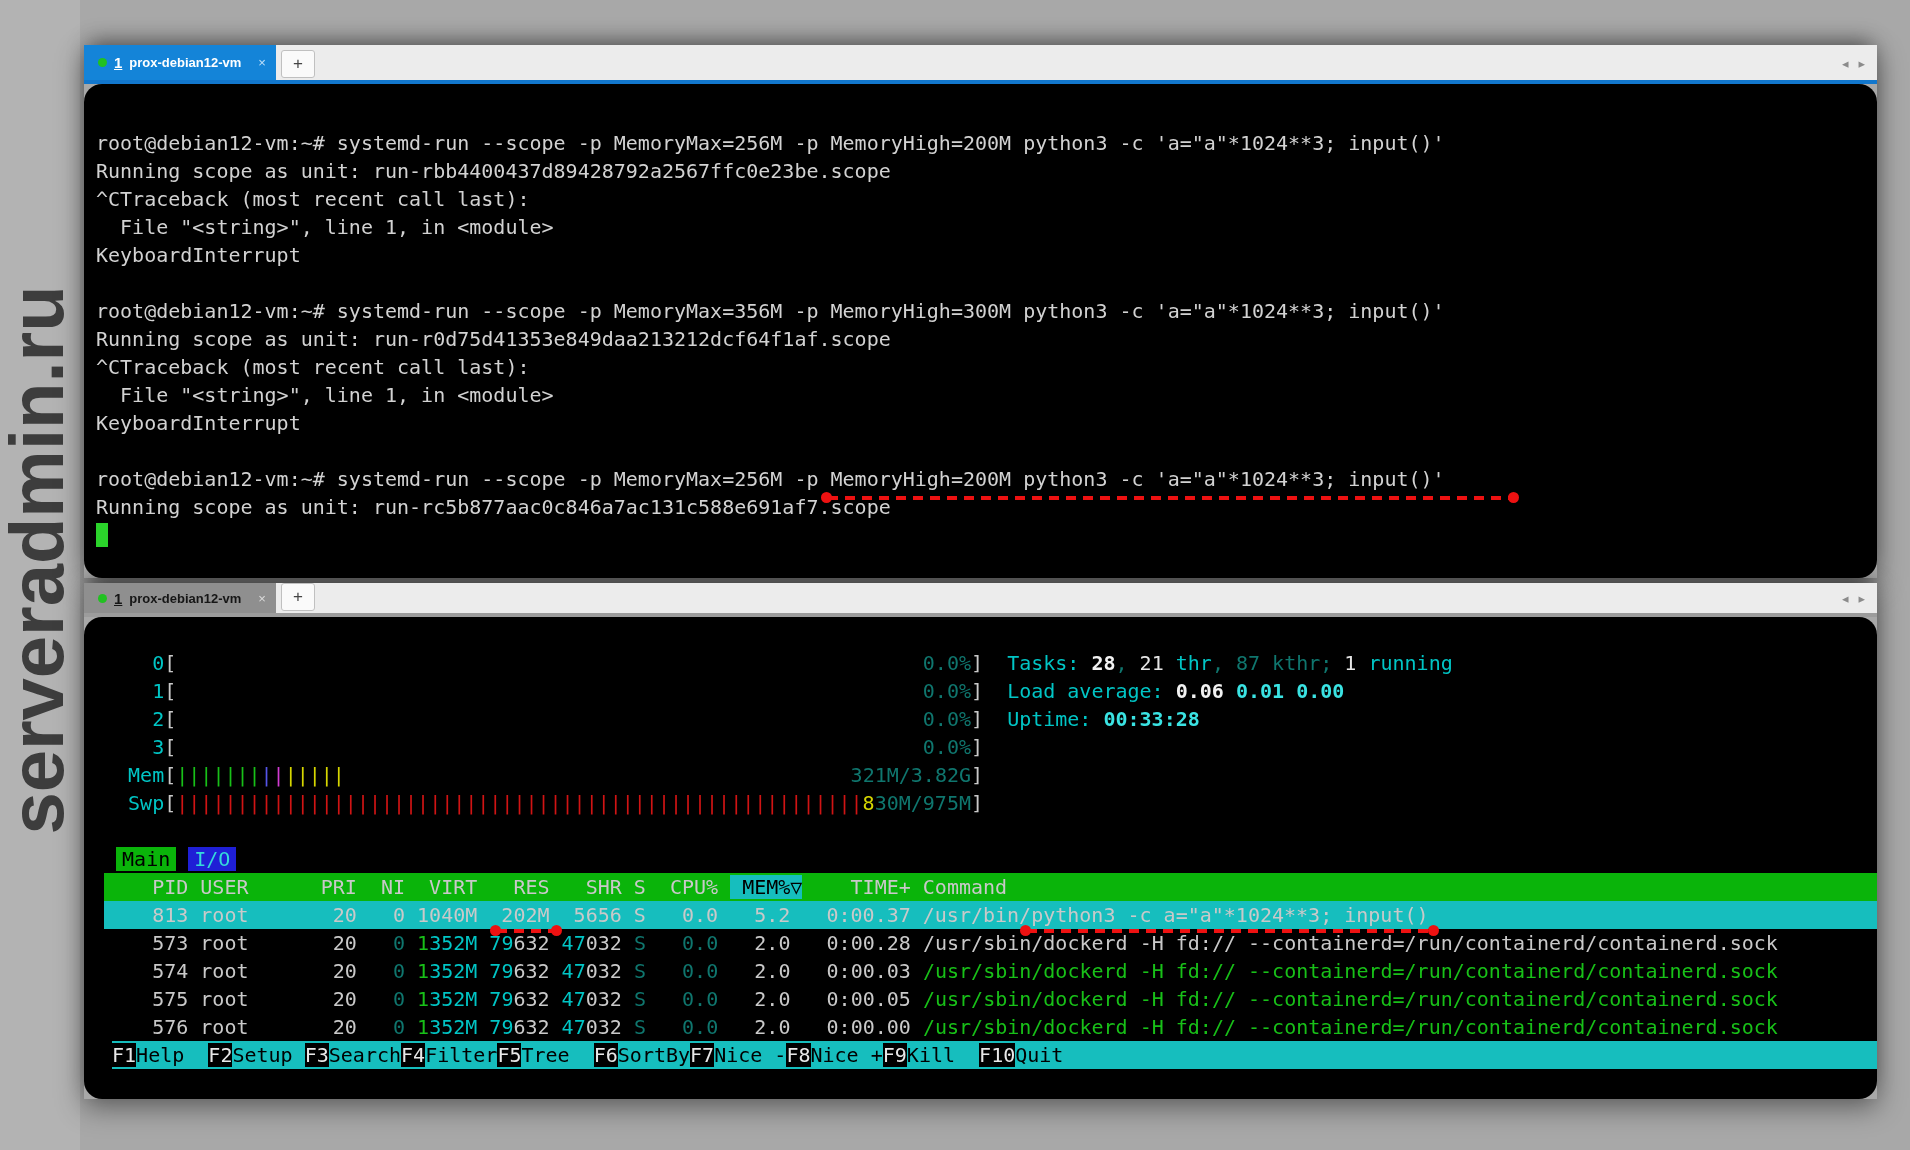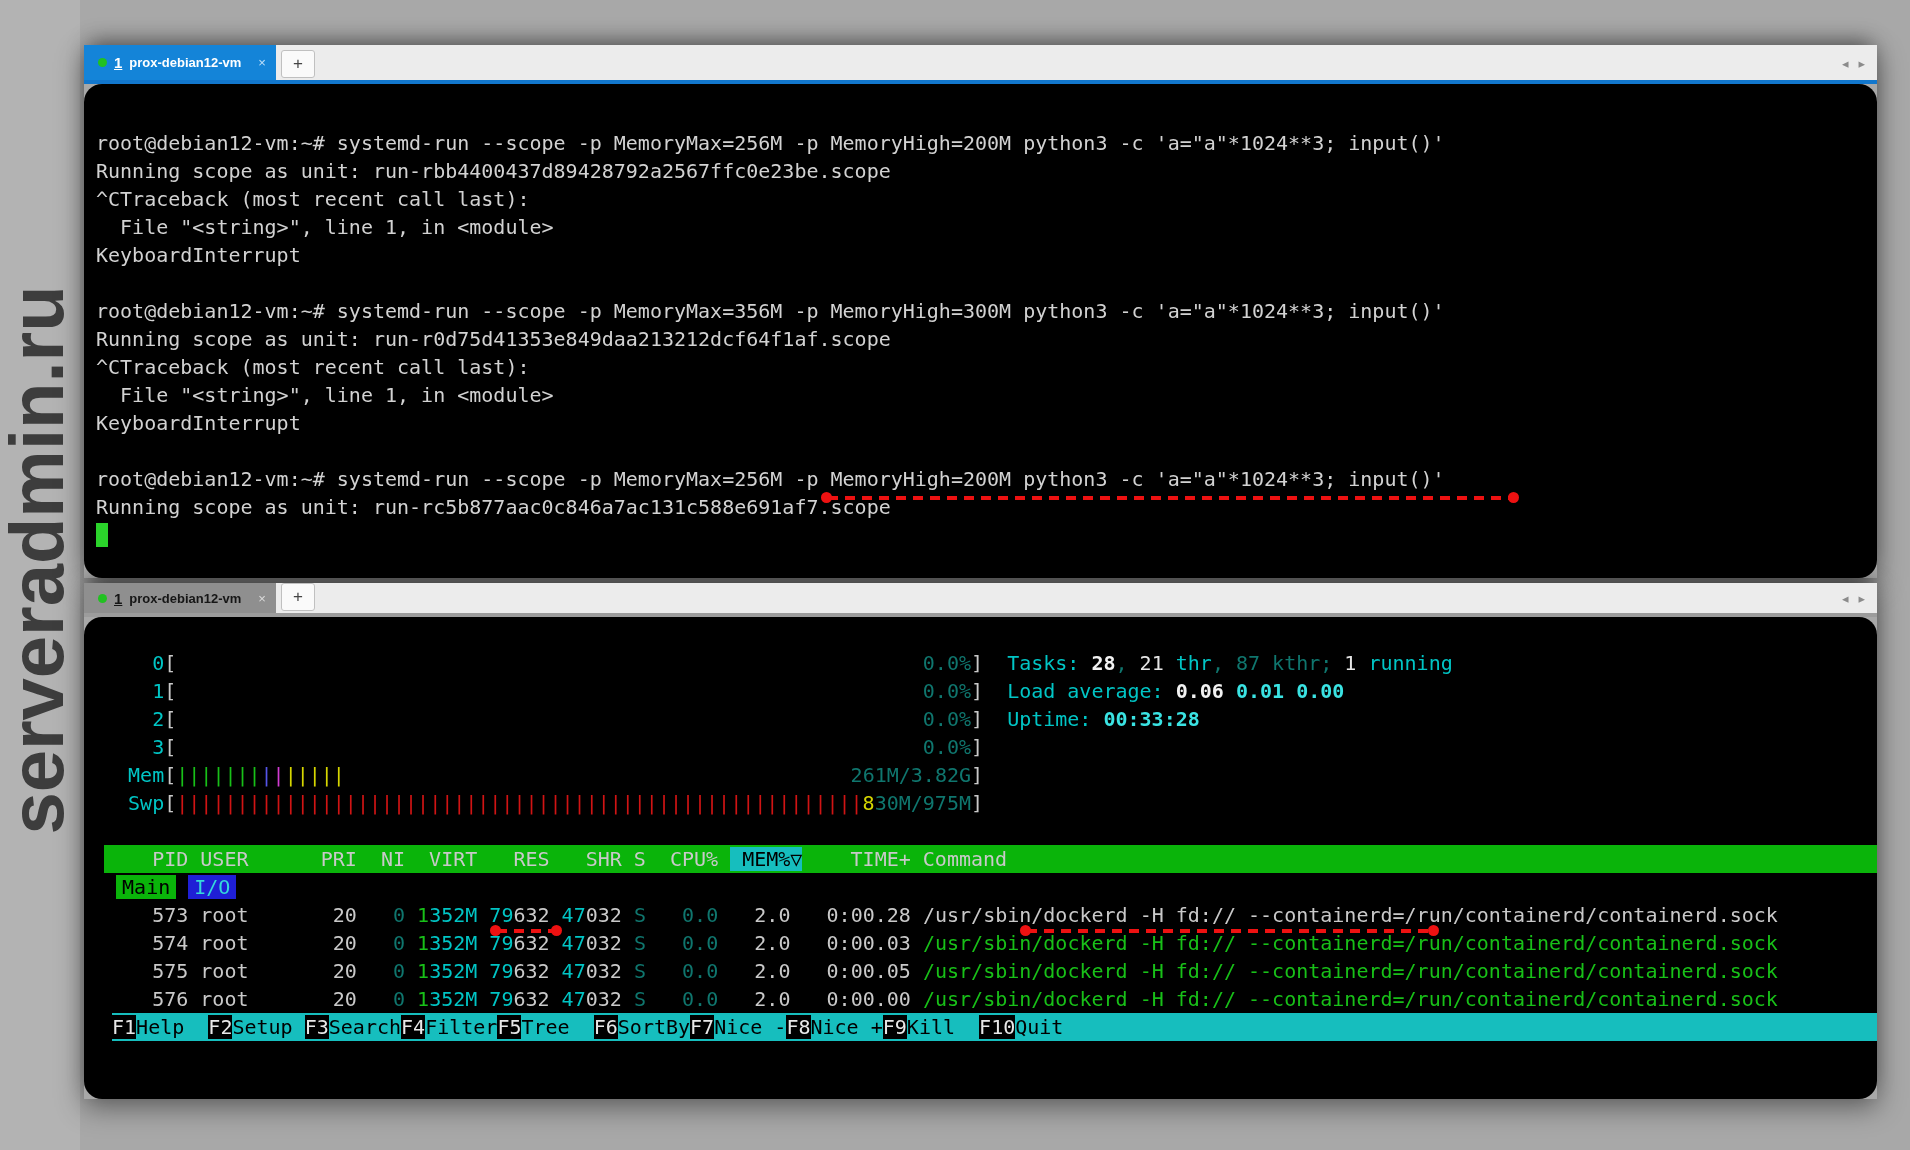--- a/index.html
+++ b/index.html
@@ -132,25 +132,26 @@
         <span>◂</span>
         <span>▸</span>
       </div>
     </div>
     <div class="accent accent-inactive"></div>
     <div class="screen screen-bottom">
         <div class="line"><span class="c-cyan">    0</span><span class="c-wh">[</span><span>                                                              </span><span class="c-gy">0.0%</span><span class="c-wh">]</span><span>  </span><span class="c-cyan">Tasks: </span><span class="c-whB">28</span><span class="c-gy">, </span><span class="c-gnB">21</span><span class="c-cyan"> thr</span><span class="c-gy">, </span><span class="c-gy">87 kthr</span><span class="c-gy">; </span><span class="c-gnB">1</span><span class="c-cyan"> running</span></div>
         <div class="line"><span class="c-cyan">    1</span><span class="c-wh">[</span><span>                                                              </span><span class="c-gy">0.0%</span><span class="c-wh">]</span><span>  </span><span class="c-cyan">Load average: </span><span class="c-whB">0.06 </span><span class="c-cyanB">0.01 0.00</span></div>
         <div class="line"><span class="c-cyan">    2</span><span class="c-wh">[</span><span>                                                              </span><span class="c-gy">0.0%</span><span class="c-wh">]</span><span>  </span><span class="c-cyan">Uptime: </span><span class="c-cyanB">00:33:28</span></div>
         <div class="line"><span class="c-cyan">    3</span><span class="c-wh">[</span><span>                                                              </span><span class="c-gy">0.0%</span><span class="c-wh">]</span></div>
-        <div class="line"><span class="c-cyan">  Mem</span><span class="c-wh">[</span><span class="c-gn">|||||||</span><span class="c-bl">|</span><span class="c-mg">|</span><span class="c-yl">|||||</span><span>                                          </span><span class="c-gy">261M/3.82G</span><span class="c-wh">]</span></div>
+        <div class="line"><span class="c-cyan">  Mem</span><span class="c-wh">[</span><span class="c-gn">|||||||</span><span class="c-bl">|</span><span class="c-mg">|</span><span class="c-yl">|||||</span><span>                                          </span><span class="c-gy">321M/3.82G</span><span class="c-wh">]</span></div>
         <div class="line"><span class="c-cyan">  Swp</span><span class="c-wh">[</span><span class="c-rd">|||||||||||||||||||||||||||||||||||||||||||||||||||||||||</span><span class="c-yl">8</span><span class="c-gy">30M/975M</span><span class="c-wh">]</span></div>
         <div class="line"></div>
+        <div class="line"><span> </span><span class="c-tabMain">Main</span><span> </span><span class="c-tabIO">I/O</span></div>
         <div class="line hdr"><span>    PID USER      PRI  NI  VIRT   RES   SHR S  CPU% </span><span class="c-sort"> MEM%▽</span><span>    TIME+ Command</span></div>
-        <div class="line"><span> </span><span class="c-tabMain">Main</span><span> </span><span class="c-tabIO">I/O</span></div>
+        <div class="line sel"><span>    813 root       20   0 1040M  202M  5656 S   0.0   5.2   0:00.37 /usr/bin/python3 -c a="a"*1024**3; input()</span></div>
         <div class="line"><span class="c-wh">    573 root       20 </span><span class="c-gy">  0</span><span> </span><span class="c-gn">1</span><span class="c-cyan">352M</span><span> </span><span class="c-cyan">79</span><span class="c-wh">632</span><span> </span><span class="c-cyan">47</span><span class="c-wh">032</span><span> </span><span class="c-gy">S</span><span> </span><span class="c-gy">  0.0</span><span> </span><span class="c-wh">  2.0</span><span> </span><span class="c-wh">  0:00.28</span><span> </span><span class="c-wh">/usr/sbin/dockerd -H fd:// --containerd=/run/containerd/containerd.sock</span></div>
         <div class="line"><span class="c-wh">    574 root       20 </span><span class="c-gy">  0</span><span> </span><span class="c-gn">1</span><span class="c-cyan">352M</span><span> </span><span class="c-cyan">79</span><span class="c-wh">632</span><span> </span><span class="c-cyan">47</span><span class="c-wh">032</span><span> </span><span class="c-gy">S</span><span> </span><span class="c-gy">  0.0</span><span> </span><span class="c-wh">  2.0</span><span> </span><span class="c-wh">  0:00.03</span><span> </span><span class="c-gn">/usr/sbin/dockerd -H fd:// --containerd=/run/containerd/containerd.sock</span></div>
         <div class="line"><span class="c-wh">    575 root       20 </span><span class="c-gy">  0</span><span> </span><span class="c-gn">1</span><span class="c-cyan">352M</span><span> </span><span class="c-cyan">79</span><span class="c-wh">632</span><span> </span><span class="c-cyan">47</span><span class="c-wh">032</span><span> </span><span class="c-gy">S</span><span> </span><span class="c-gy">  0.0</span><span> </span><span class="c-wh">  2.0</span><span> </span><span class="c-wh">  0:00.05</span><span> </span><span class="c-gn">/usr/sbin/dockerd -H fd:// --containerd=/run/containerd/containerd.sock</span></div>
         <div class="line"><span class="c-wh">    576 root       20 </span><span class="c-gy">  0</span><span> </span><span class="c-gn">1</span><span class="c-cyan">352M</span><span> </span><span class="c-cyan">79</span><span class="c-wh">632</span><span> </span><span class="c-cyan">47</span><span class="c-wh">032</span><span> </span><span class="c-gy">S</span><span> </span><span class="c-gy">  0.0</span><span> </span><span class="c-wh">  2.0</span><span> </span><span class="c-wh">  0:00.00</span><span> </span><span class="c-gn">/usr/sbin/dockerd -H fd:// --containerd=/run/containerd/containerd.sock</span></div>
         <div class="line fbar"><span class="c-fk">F1</span><span class="c-fl">Help  </span><span class="c-fk">F2</span><span class="c-fl">Setup </span><span class="c-fk">F3</span><span class="c-fl">Search</span><span class="c-fk">F4</span><span class="c-fl">Filter</span><span class="c-fk">F5</span><span class="c-fl">Tree  </span><span class="c-fk">F6</span><span class="c-fl">SortBy</span><span class="c-fk">F7</span><span class="c-fl">Nice -</span><span class="c-fk">F8</span><span class="c-fl">Nice +</span><span class="c-fk">F9</span><span class="c-fl">Kill  </span><span class="c-fk">F10</span><span class="c-fl">Quit  </span></div>
       </div>
   </div>
 
   <div class="anno anno-1"></div>
   <div class="anno anno-2"></div>

